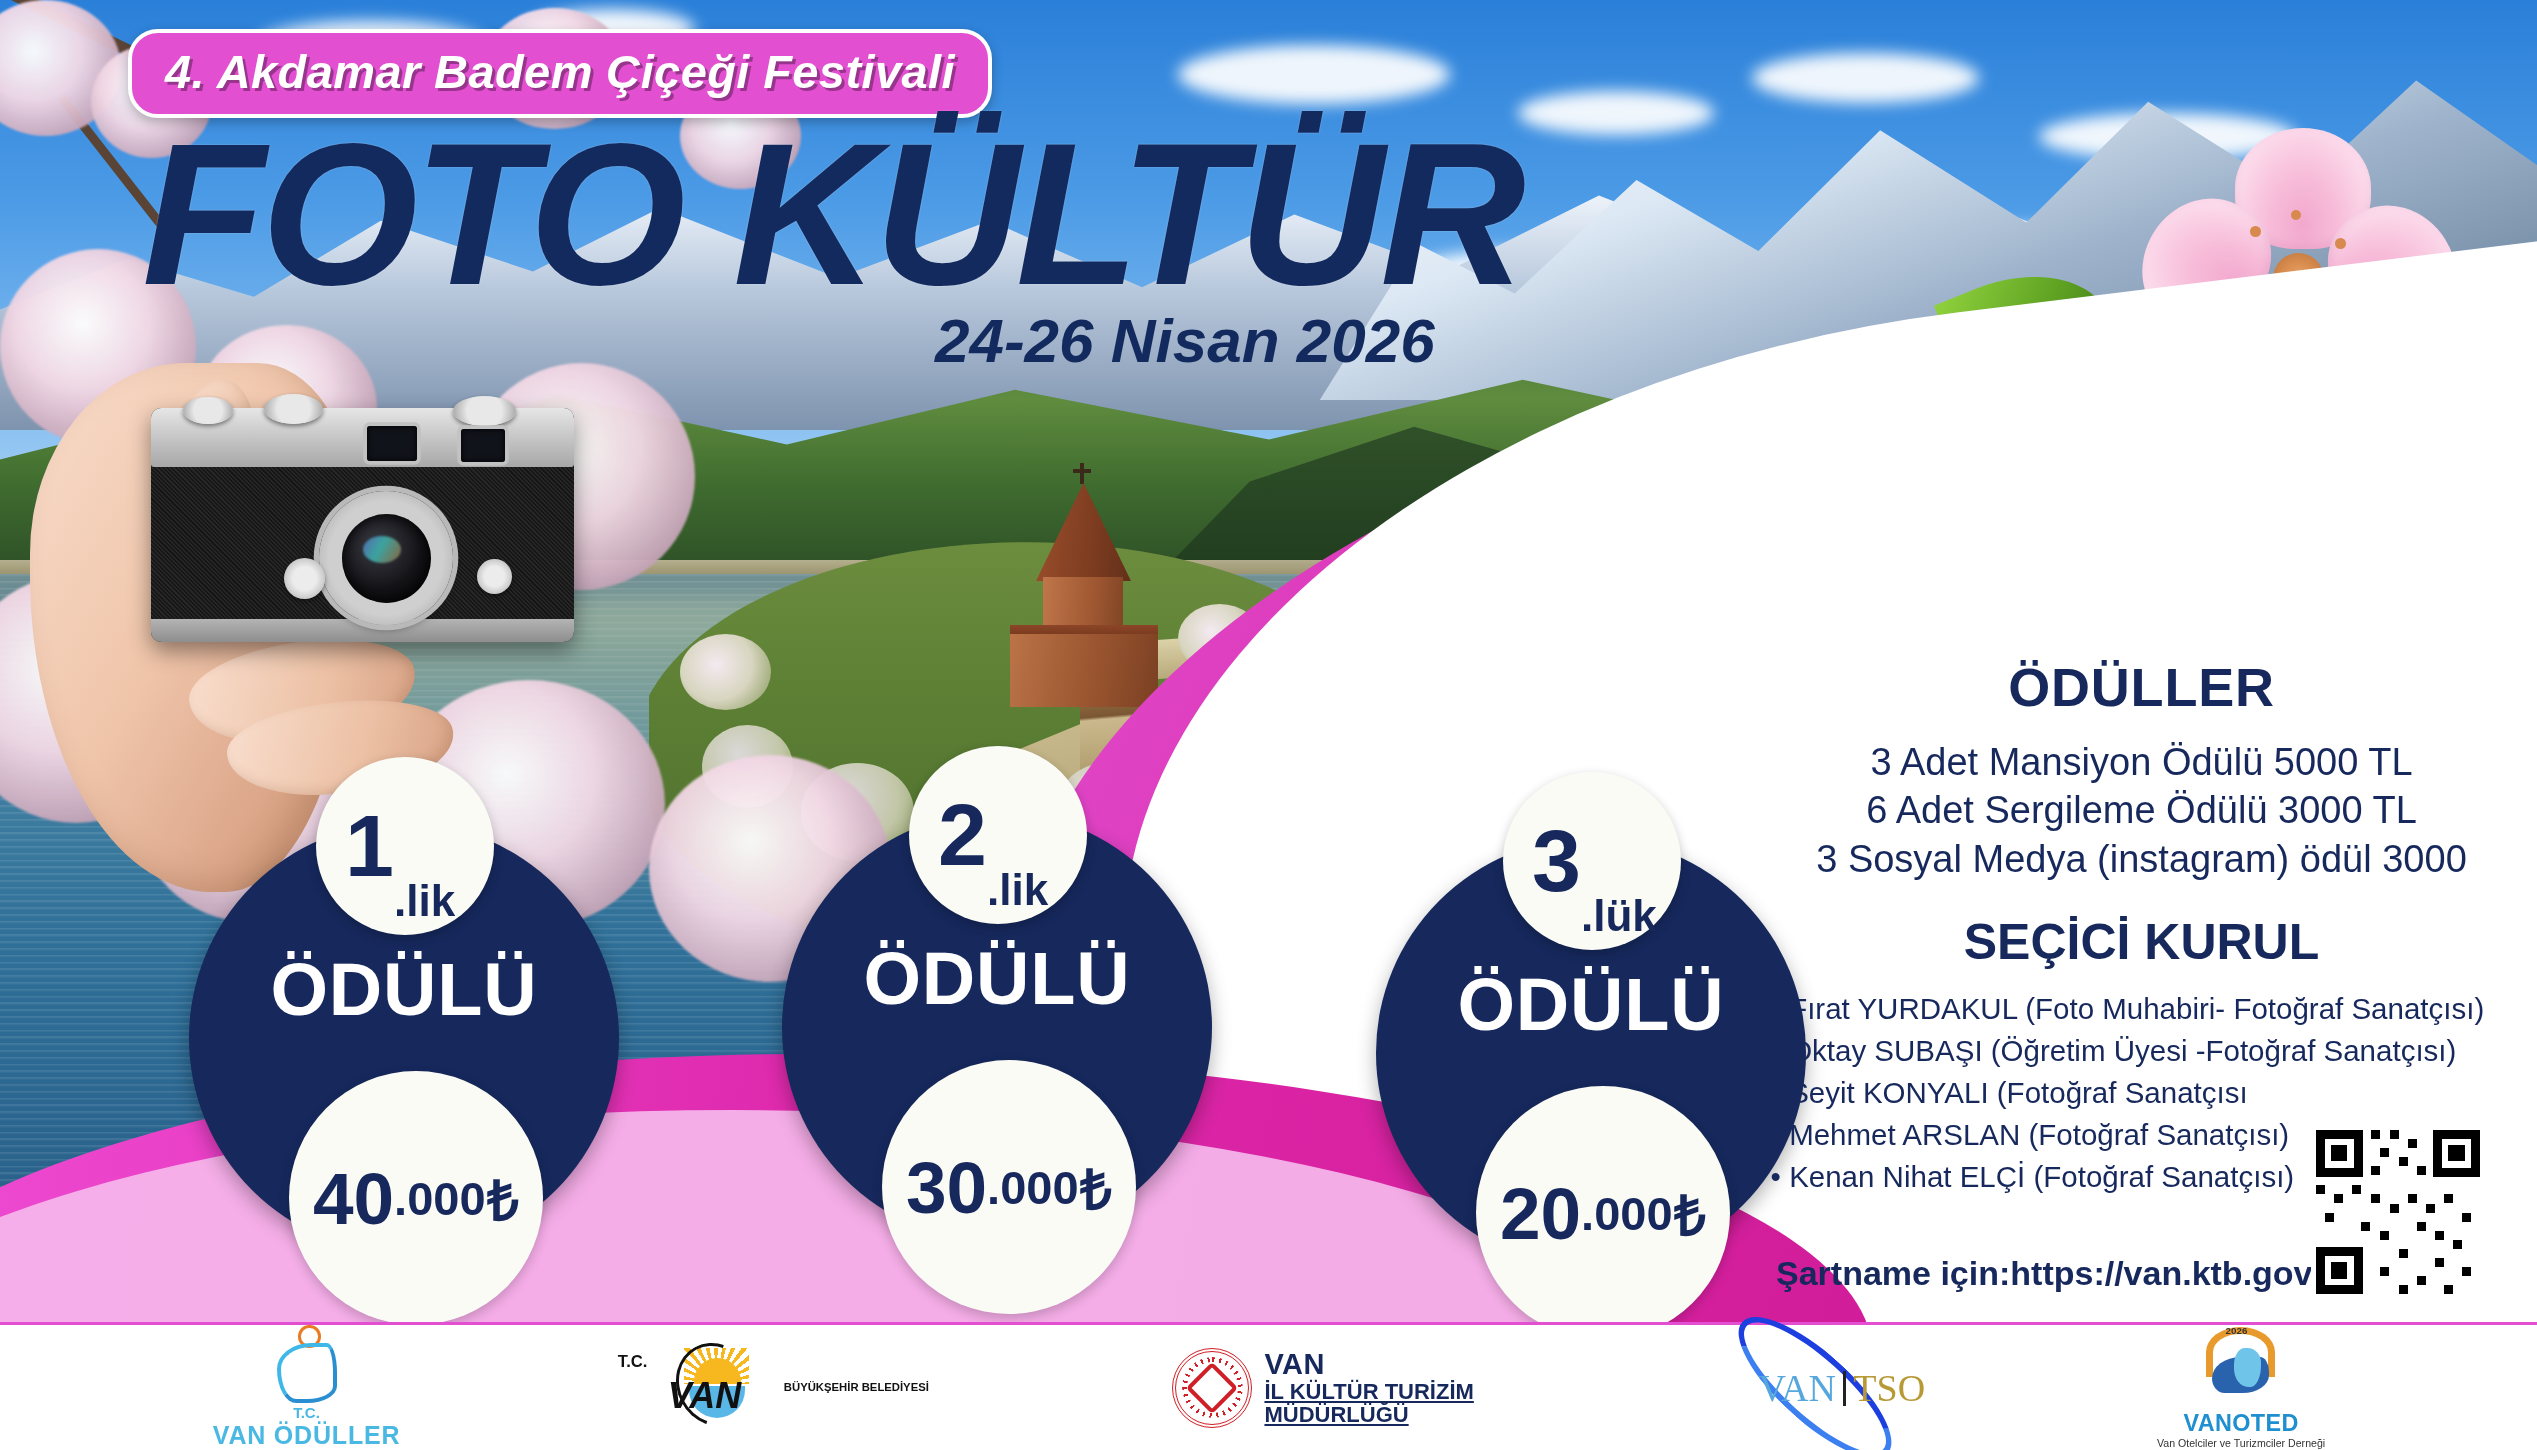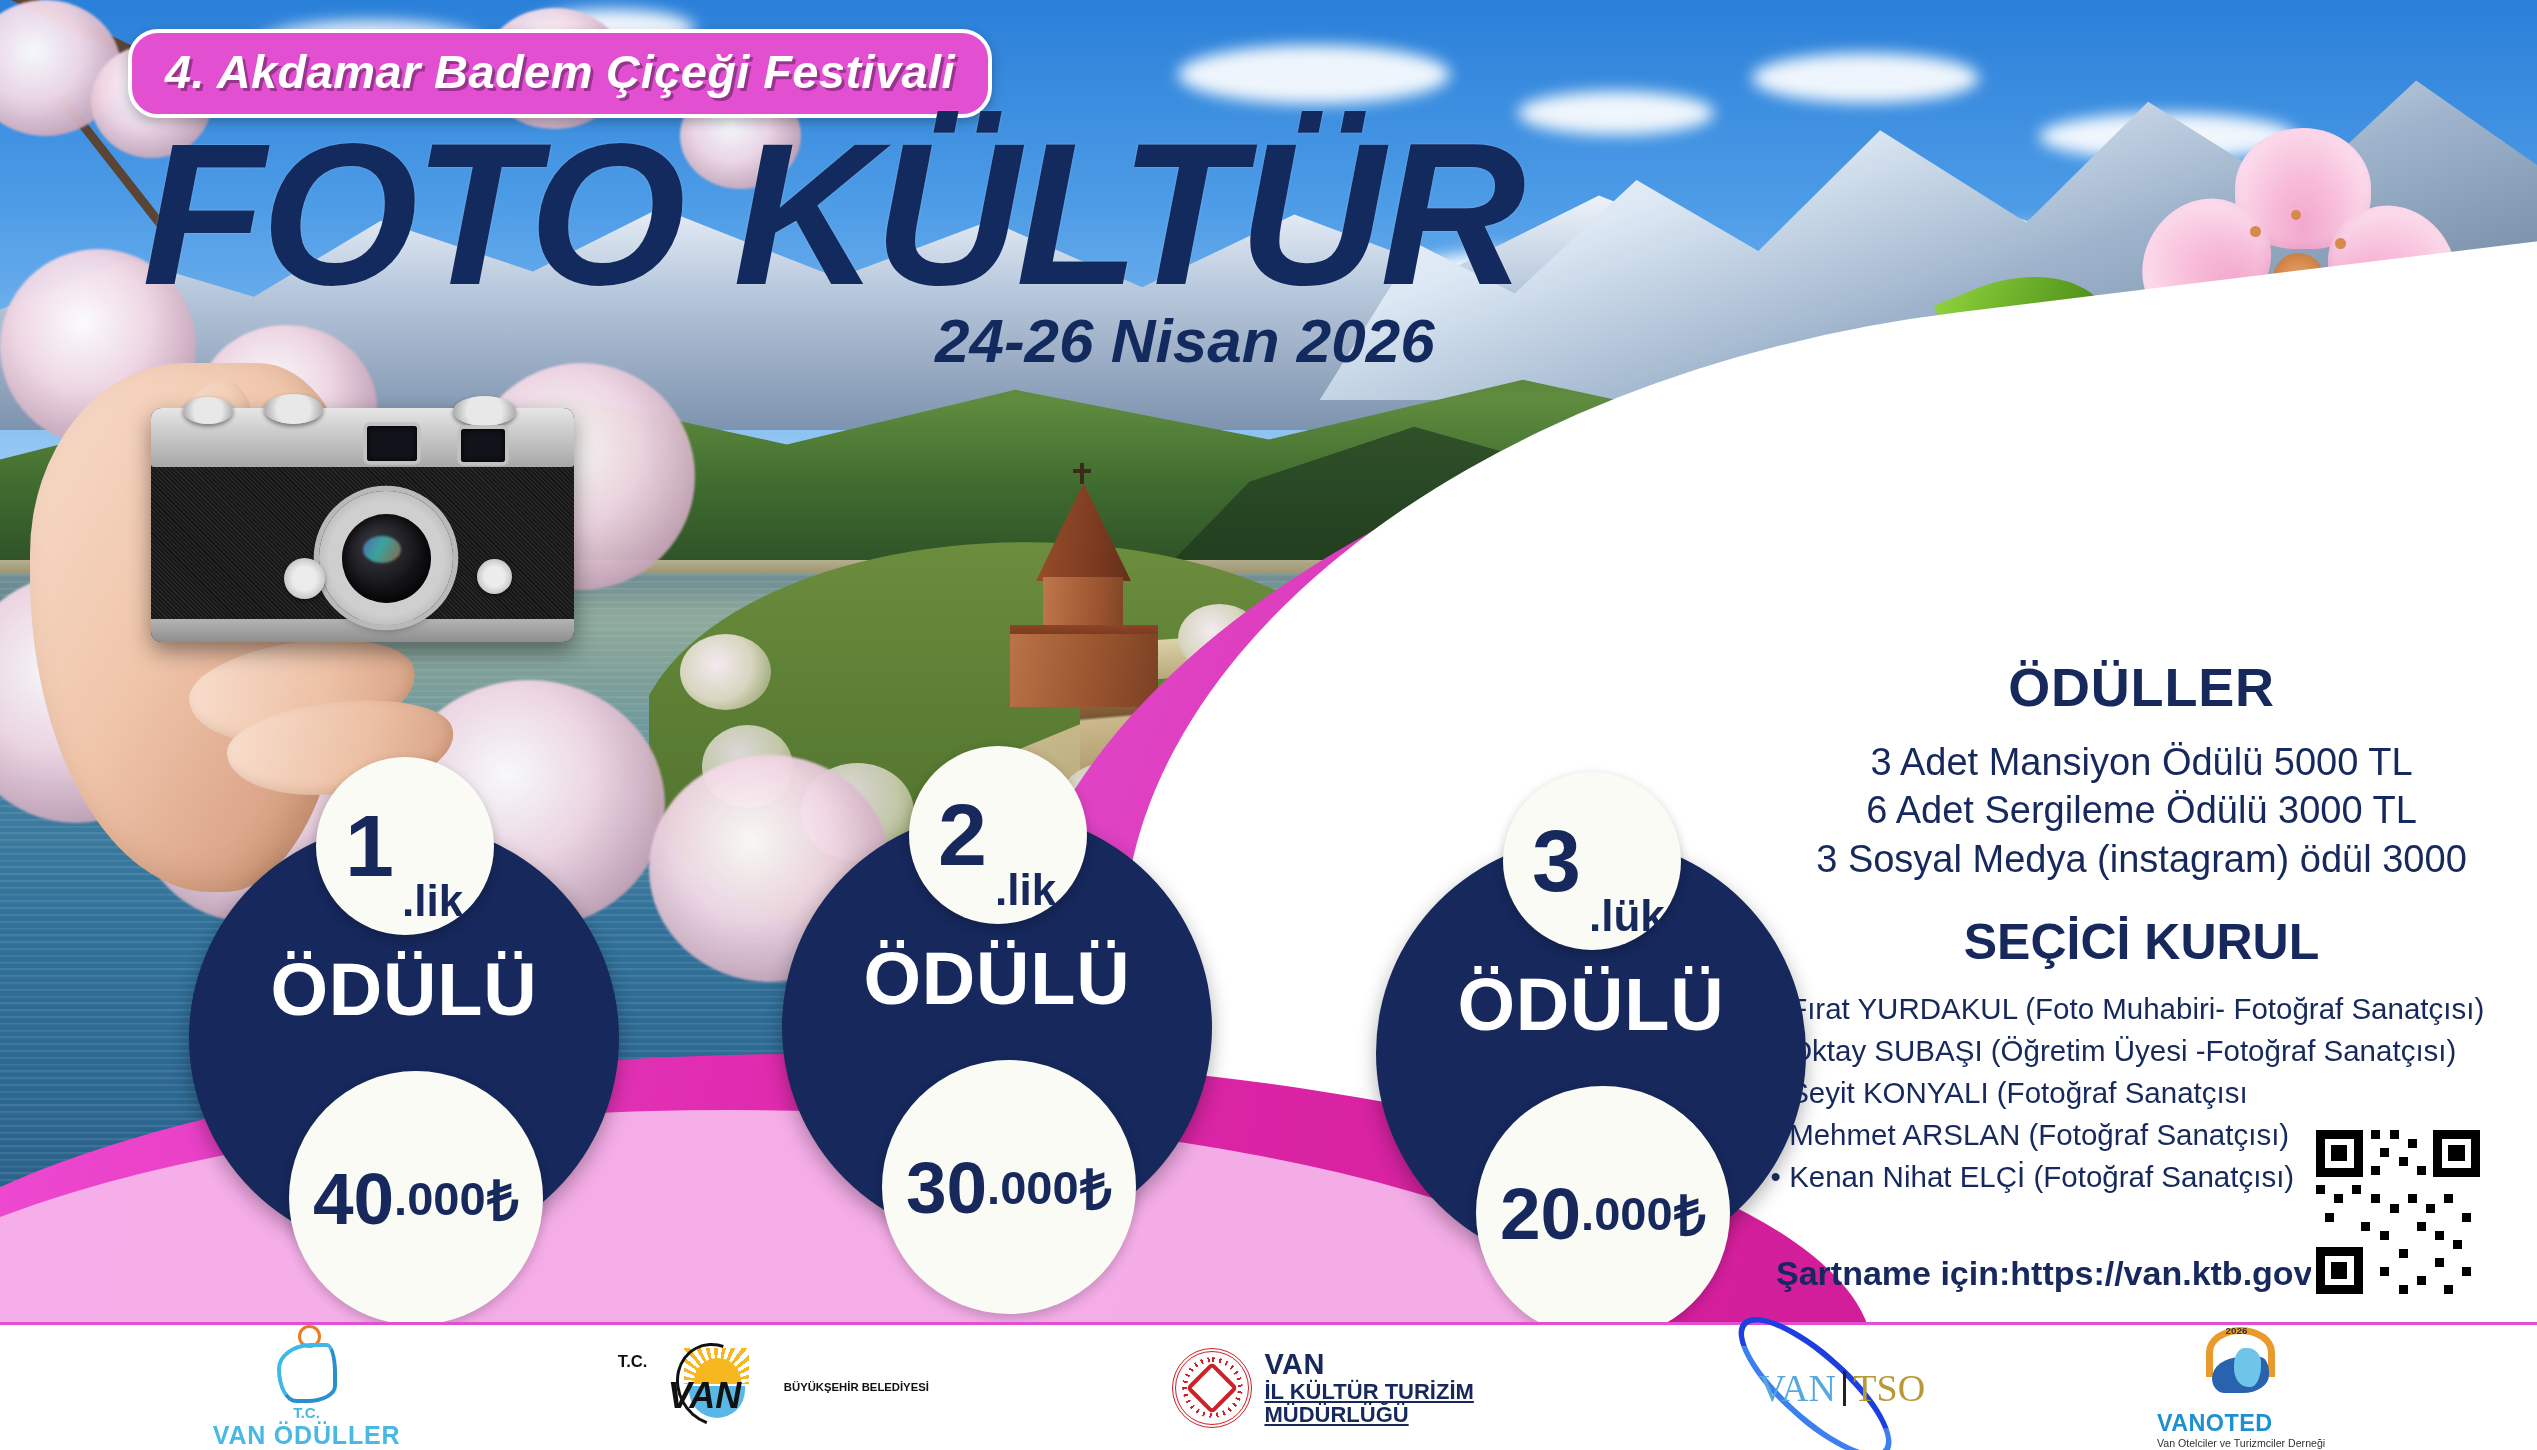--- a/index.html
+++ b/index.html
@@ -180,21 +180,21 @@
   .prize-disc { position:absolute; width:430px; height:430px; border-radius:50%;
     background:#16285c; box-shadow:0 7.6px 19.6px rgba(0,0,0,.30); }
   .prize-label { position:absolute; left:0; width:430px; top:124px; text-align:center;
     font-size:74px; font-weight:bold; color:#ffffff; letter-spacing:0.8px; }
   .prize-rank { position:absolute; left:127px; top:-66px; width:178px; height:178px;
     border-radius:50%; background:#fbfbf6; display:flex; align-items:center;
     justify-content:flex-start; padding-left:29px;
     box-shadow:0 3.8px 10.6px rgba(0,0,0,.22); }
   .prize-rank .num { font-size:88px; font-weight:bold; color:#16285c; line-height:1; }
   .prize-rank .suf { font-size:44px; font-weight:bold; color:#16285c; line-height:1;
-    align-self:flex-end; padding-bottom:12px;margin-left:8px; }
+    align-self:flex-end; padding-bottom:12px; }
   .prize-amount { position:absolute; left:100px; top:248px; width:254px; height:254px;
     border-radius:50%; background:#fbfbf6; display:flex; align-items:center;
     justify-content:center; box-shadow:0 4.5px 12px rgba(0,0,0,.20); }
   .prize-amount .big { font-size:73px; font-weight:bold; color:#16285c; }
   .prize-amount .small { font-size:47px; font-weight:bold; color:#16285c; }
   .prize-amount .lira { font-size:56px; font-weight:bold; color:#16285c; margin-left:1.5px; }
 
   #prize1 { left:189px; top:823px; }
   #prize2 { left:782px; top:812px; }
   #prize3 { left:1376px; top:838px; }
@@ -277,21 +277,21 @@
 
   .mark-vnt { width:91px; height:83px; position:relative; }
   .mark-vnt .dome { position:absolute; left:10.6px; top:0; width:69px; height:50px;
     border:7.6px solid #e89a2c; border-radius:50% 50% 0 0; border-bottom:none; }
   .mark-vnt .yr { position:absolute; left:30px; top:-1.5px; font-size:9.8px;
     font-weight:bold; color:#333; }
   .mark-vnt .lk { position:absolute; left:16.6px; top:30px; width:57px; height:36px;
     background:#2a63ad; border-radius:50% 16% 46% 22% / 60% 40% 50% 40%; }
   .mark-vnt .mp { position:absolute; left:38px; top:21px; width:27px; height:39px;
     background:#6fc4ea; border-radius:40% 50% 38% 52% / 44% 38% 56% 48%; }
-  .vnt-txt { text-align:left; }
+  .vnt-txt { text-align:center; }
   .vnt-txt .n { font-size:23.4px; font-weight:bold; color:#1f8fd0; letter-spacing:0.4px; }
   .vnt-txt .s { font-size:10.6px; color:#333; }
 </style>
 </head>
 <body>
 
 <div id="poster">
 
   <div class="photo">
     <div class="sky"></div>

